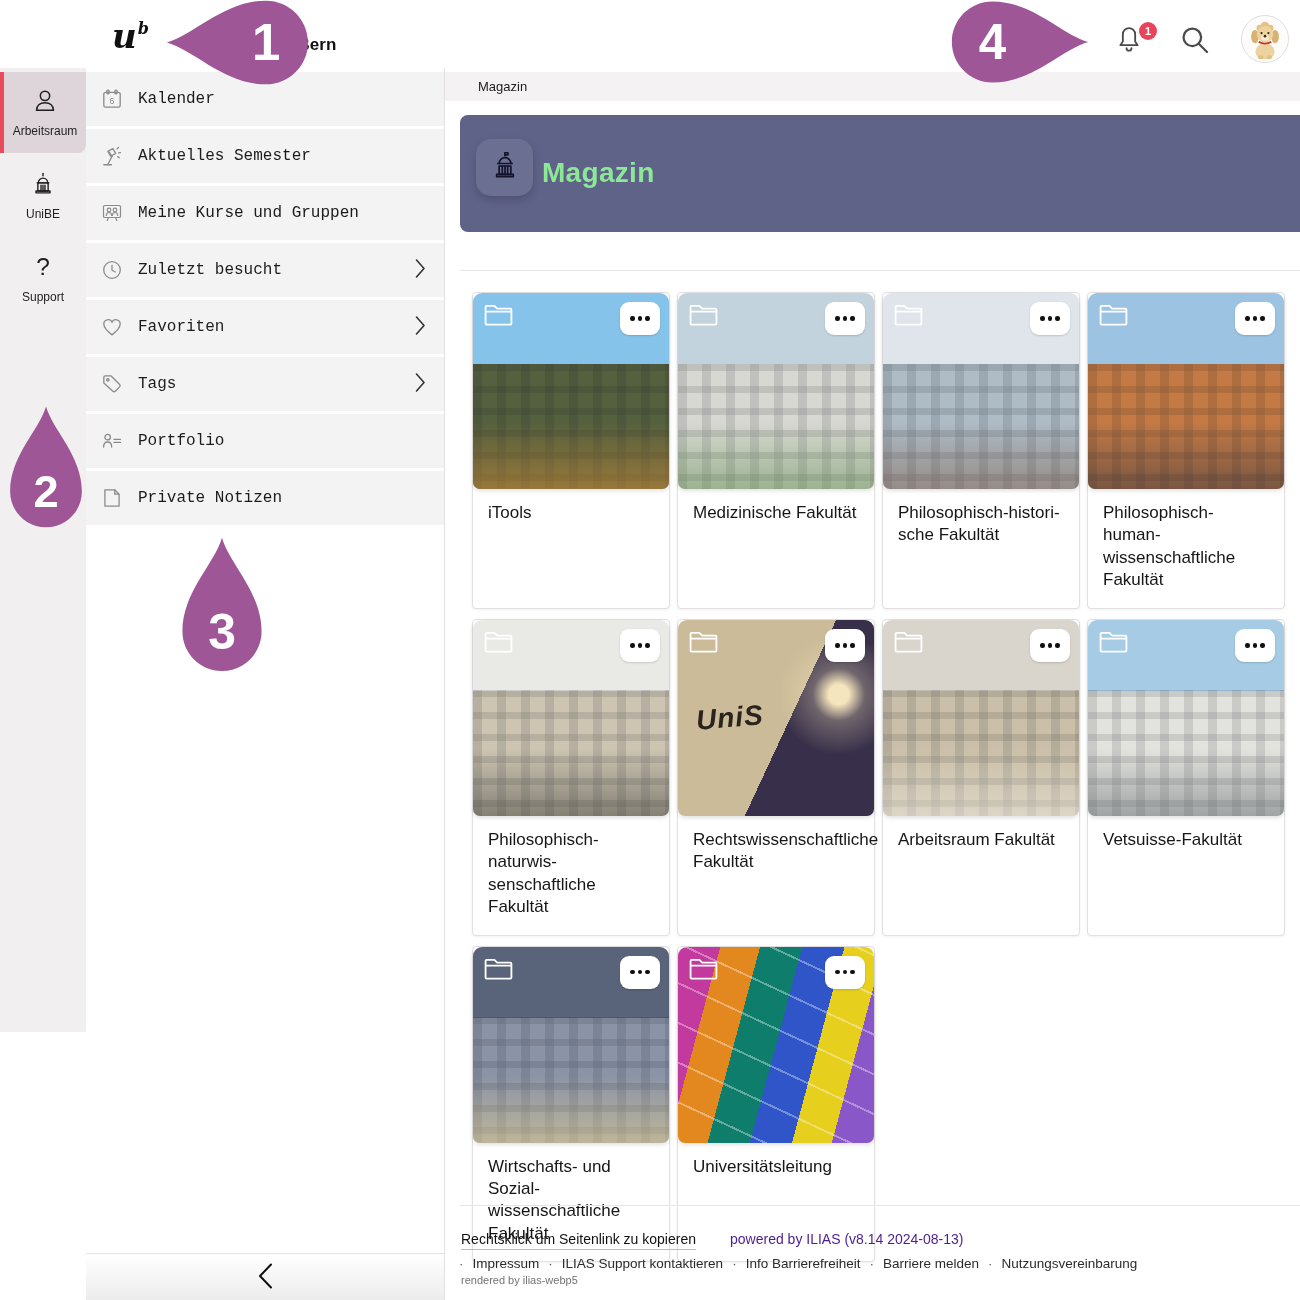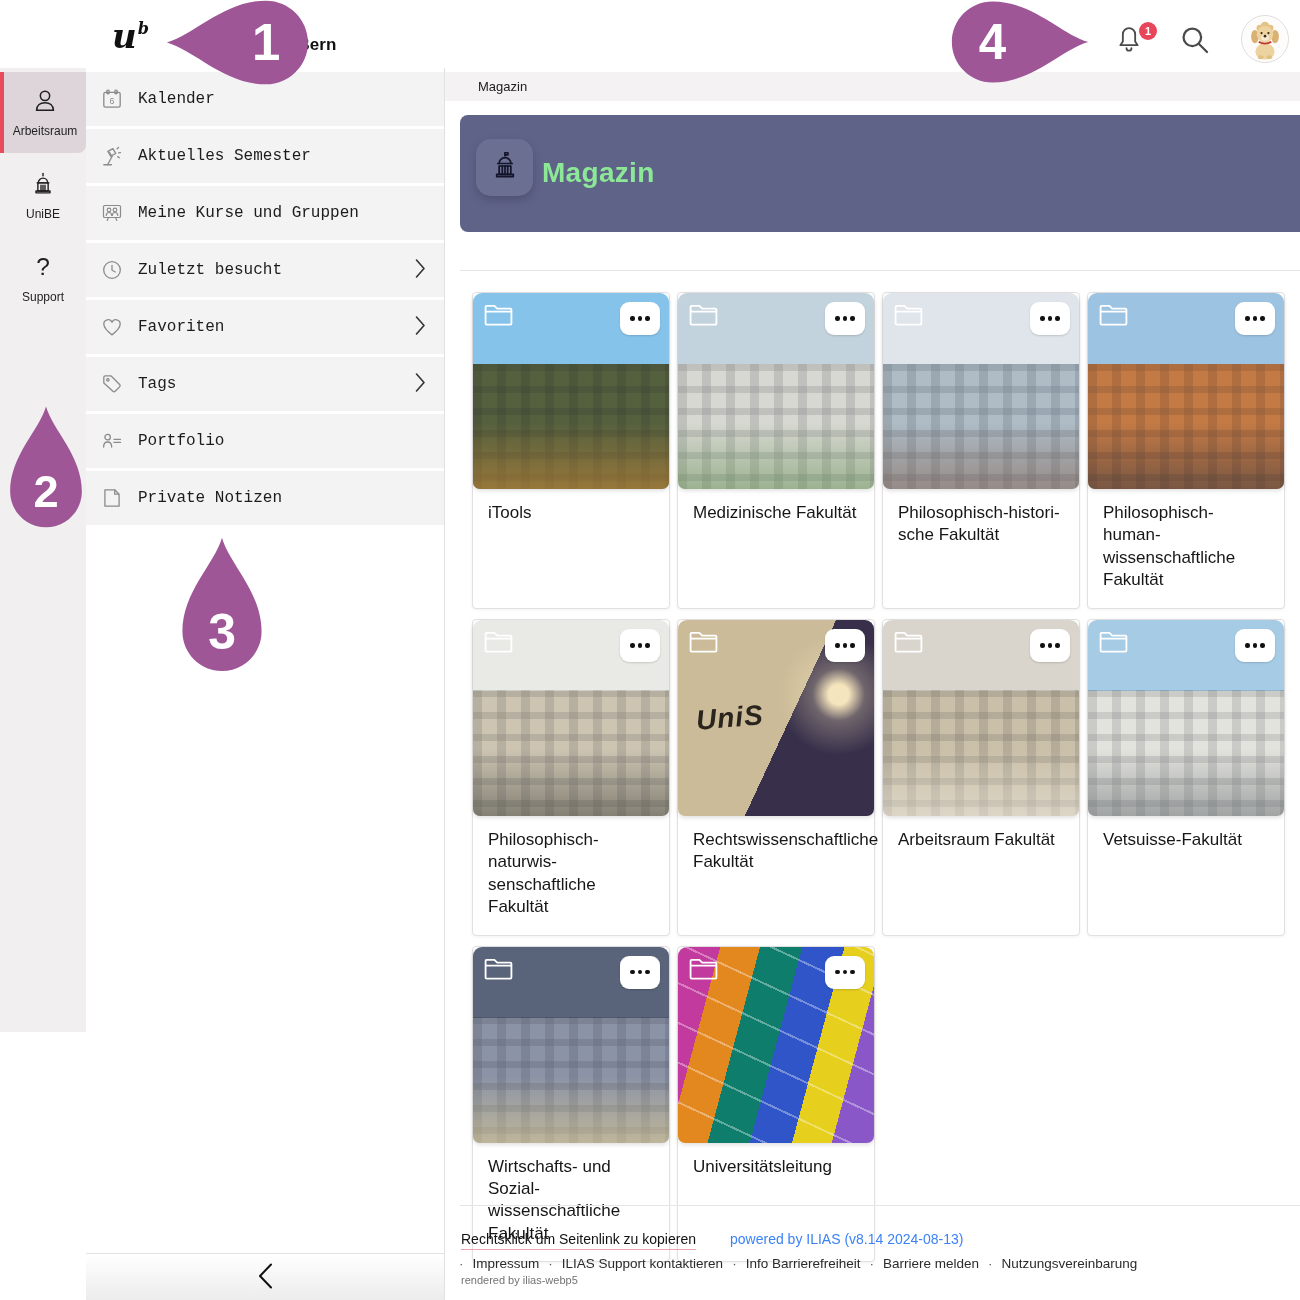--- a/index.html
+++ b/index.html
@@ -69,21 +69,21 @@
                  color:#2a241e; transform:rotate(-5deg); letter-spacing:1px; }
   .folder-ic { position:absolute; left:9px; top:8px; }
   .dots-btn { position:absolute; right:9px; top:9px; width:40px; height:33px; background:#fff; border:none; border-radius:9px;
               cursor:pointer; display:flex; align-items:center; justify-content:center; gap:3px; box-shadow:0 1px 2px rgba(0,0,0,.15); }
   .dots-btn span { width:4.5px; height:4.5px; border-radius:50%; background:#111; }
   .card-title { padding:13px 15px 16px; font-size:17px; line-height:1.32; color:#161616; }
 
   
   .footer-line1 { position:absolute; left:16px; top:1147px; font-size:14px; color:#111; display:flex; gap:34px; align-items:baseline; }
   .copy-hint { border-bottom:1px solid #f0a4b2; padding-bottom:2px; cursor:pointer;margin-top:16px; }
-  .powered { color:#3b82f6; }
+  .powered { color:#4c1d95; }
   .footer-links { position:absolute; left:14px; top:1180px; font-size:13.5px; color:#2b2b2b; display:flex; gap:9px; align-items:baseline; flex-wrap:wrap; width:780px; }
   .footer-links .sep { color:#555; }
   .footer-links .flink { cursor:pointer;margin-top:8px; }
   .rendered { position:absolute; left:16px; top:1206px; font-size:11px; color:#737373; }
 
   
   .marker { position:absolute; z-index:50; pointer-events:none; }
   .marker text { fill:#fff; font-family:"Liberation Sans", sans-serif; font-weight:bold; text-anchor:middle; }
 </style>
 </head>

